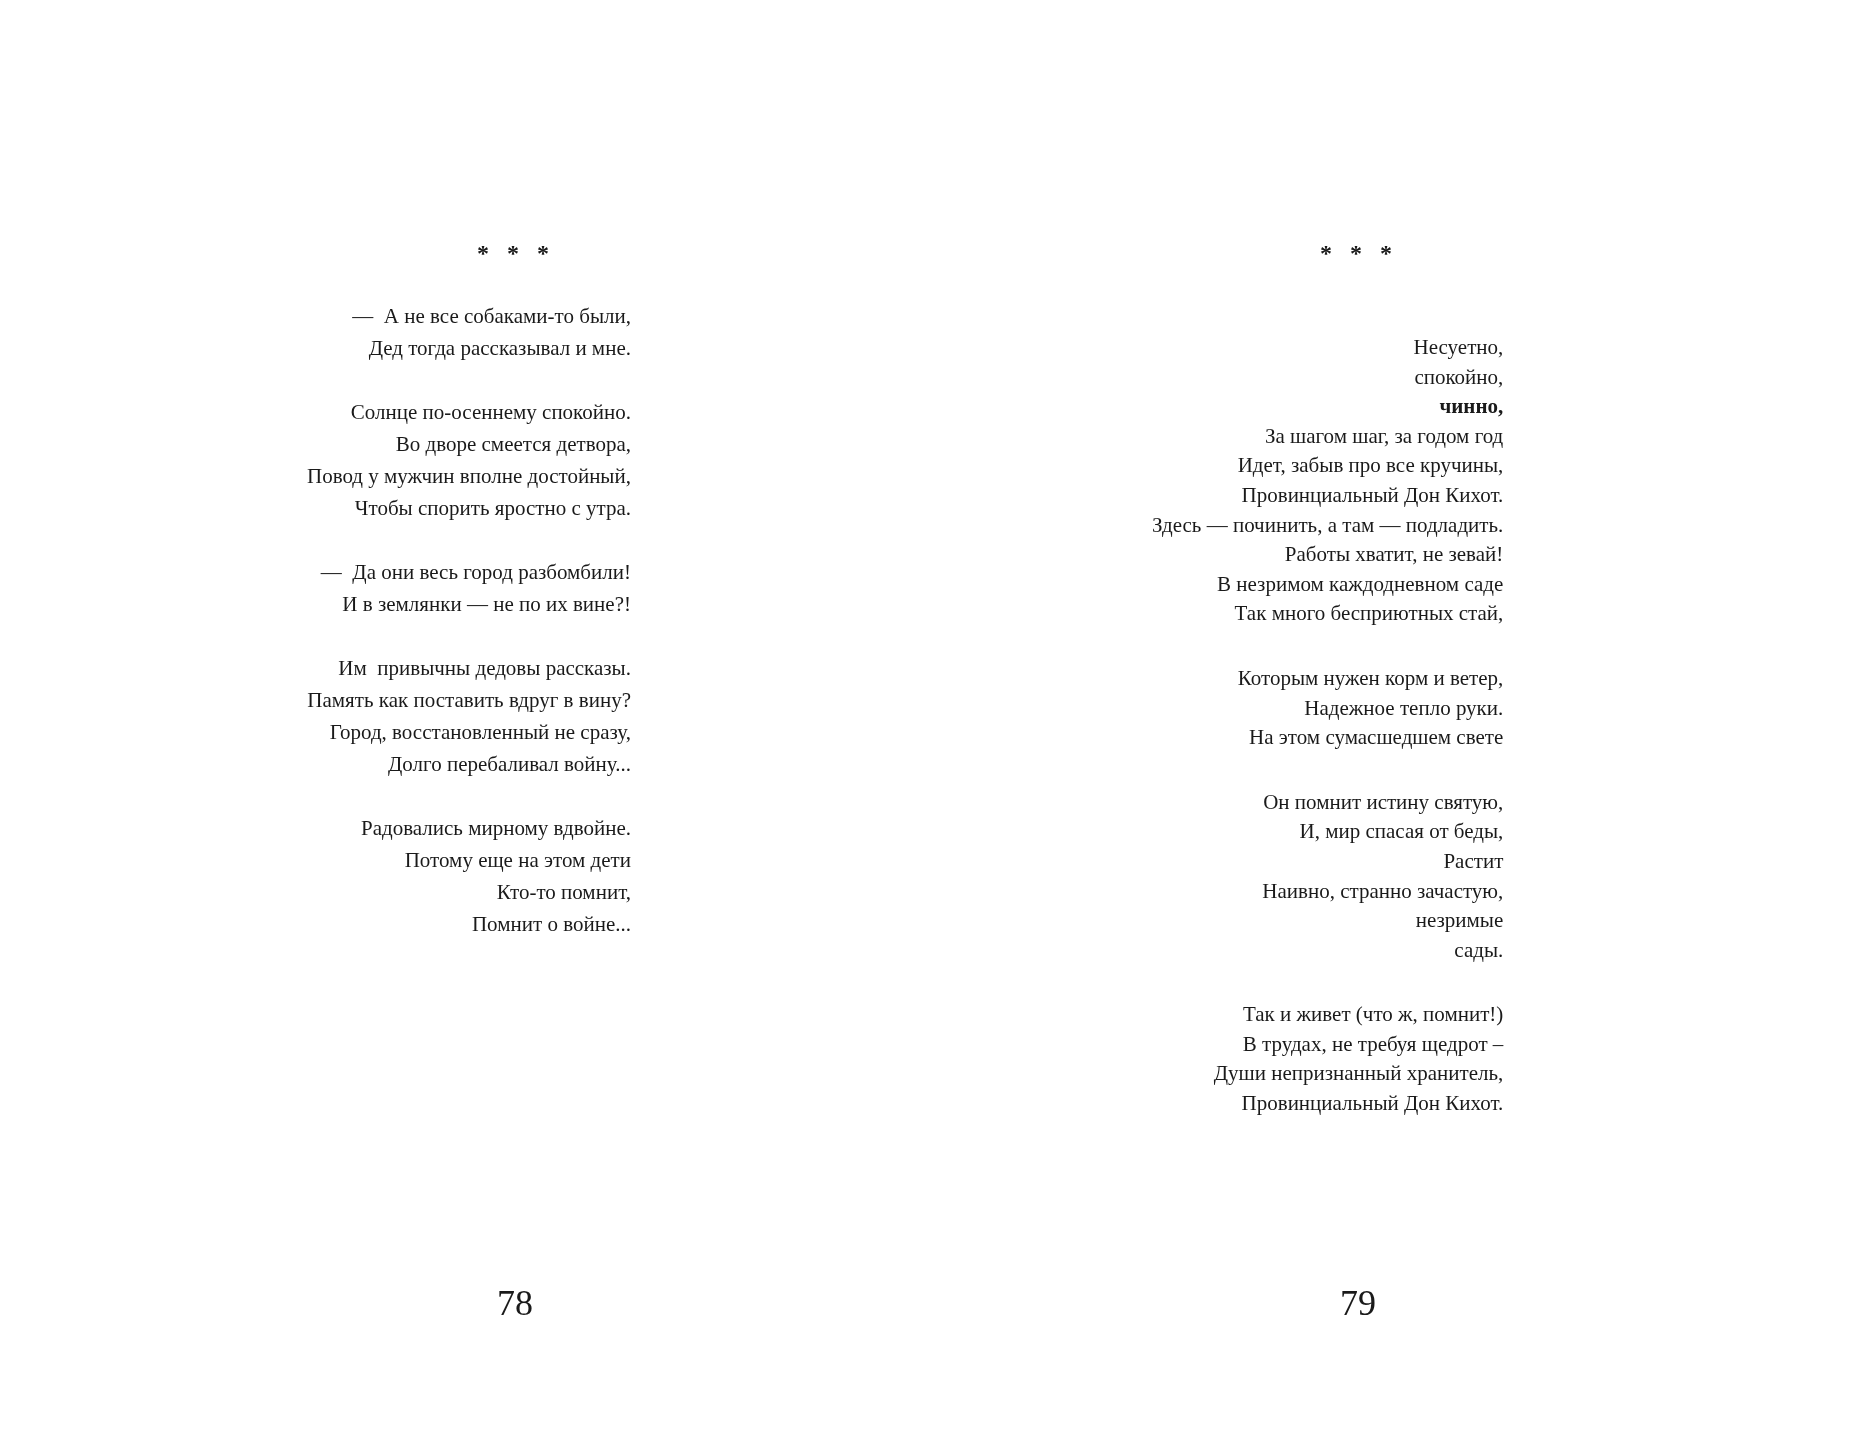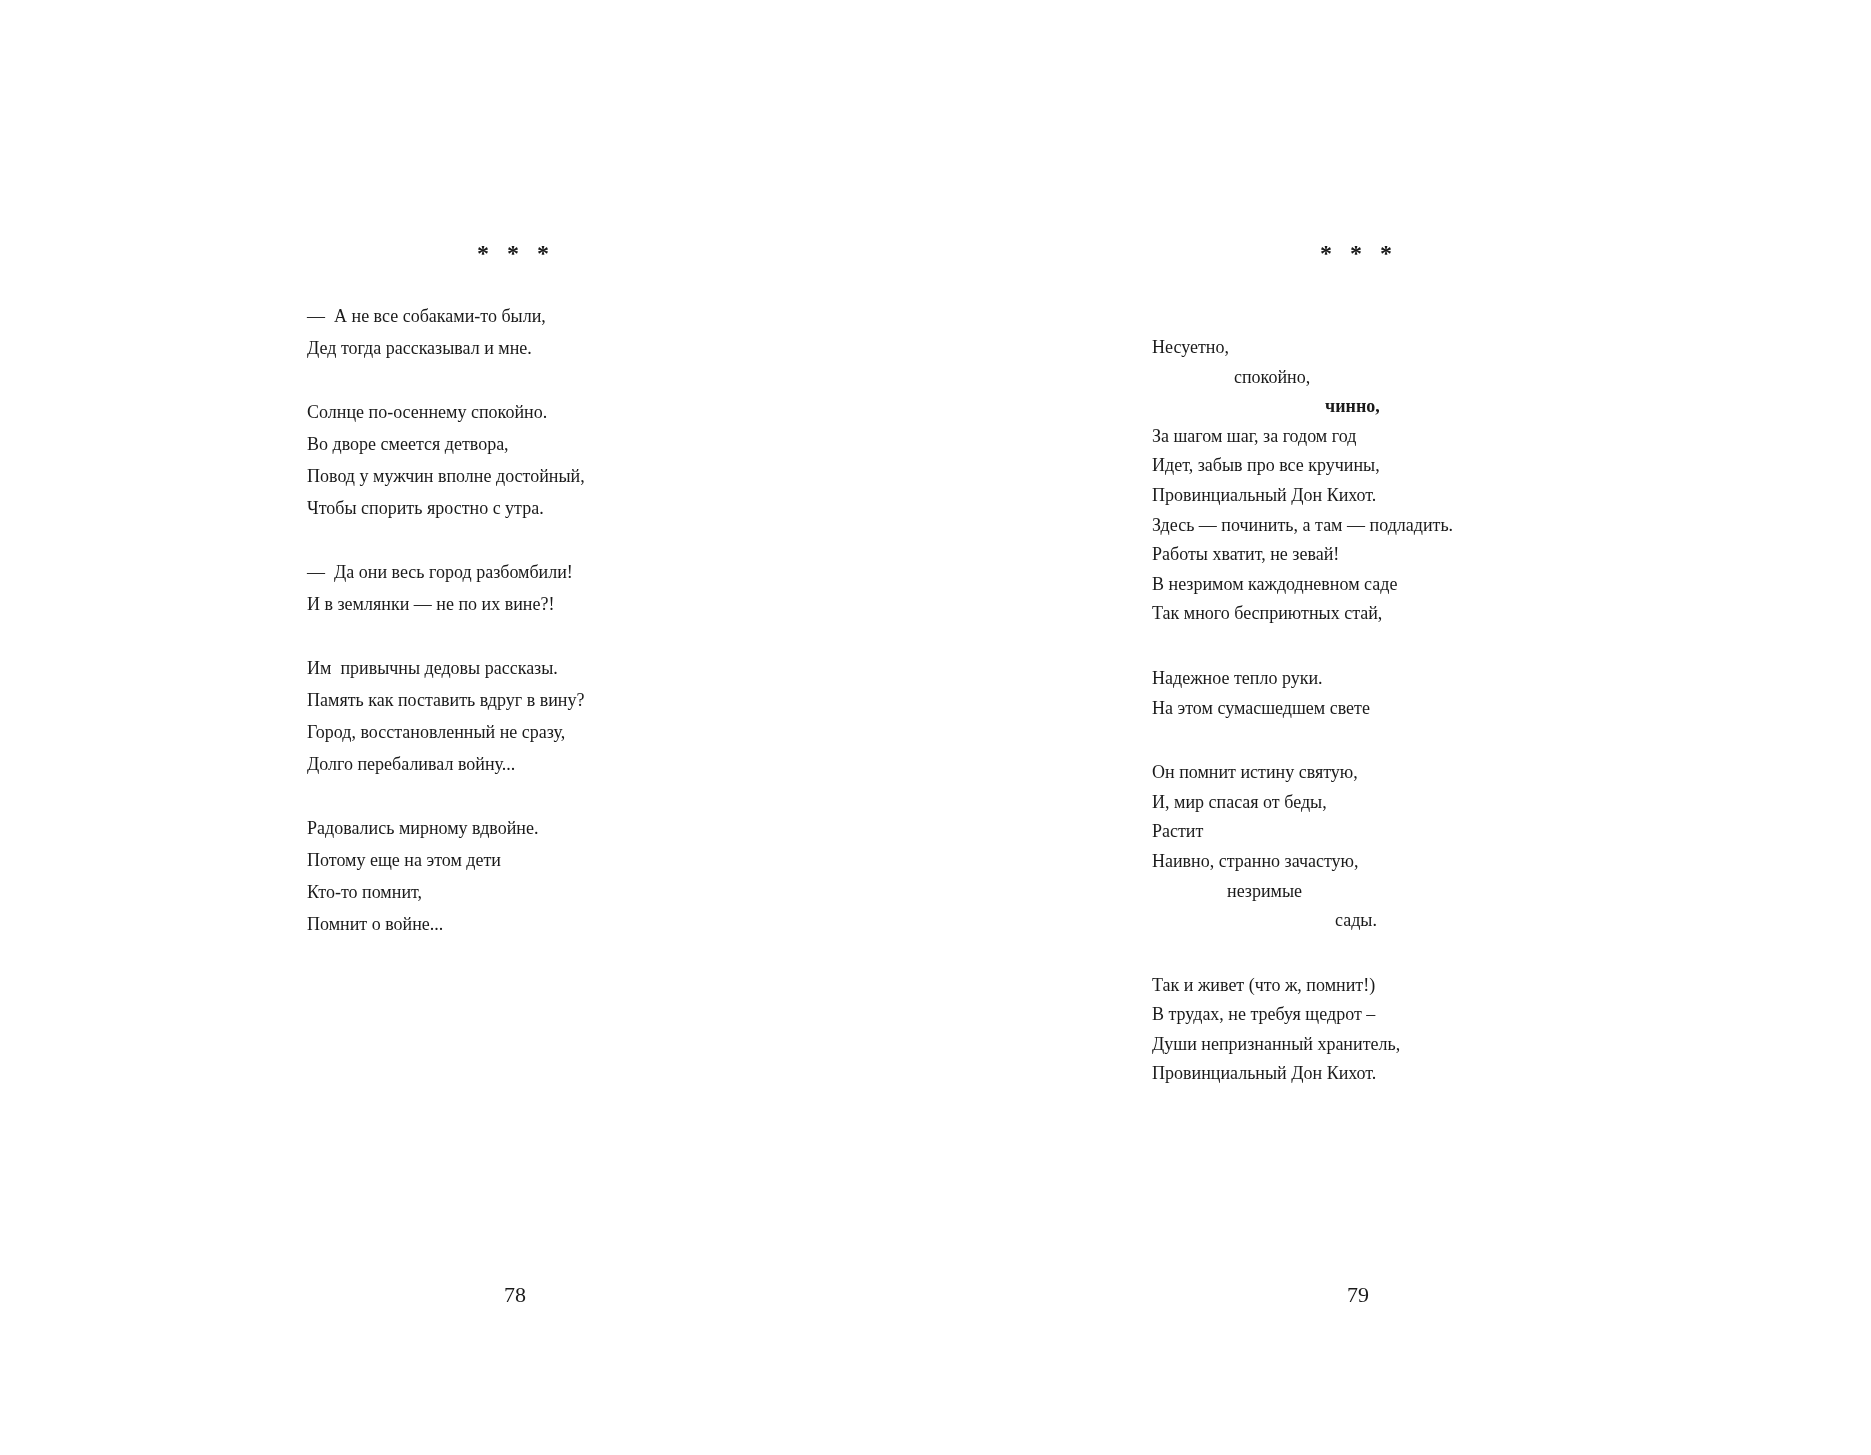--- a/index.html
+++ b/index.html
@@ -28,36 +28,37 @@
       font-size: 24px;
       font-weight: bold;
       letter-spacing: 6px;
       text-align: center;
       width: 120px;
     }
     .page-left .asterisks { left: 456px; }
     .page-right .asterisks { left: 364px; }
     .poem {
       position: absolute;
-      font-size: 18px;
+      font-size: 21px;
       line-height: 32px;
+      text-align: right;
     }
     .page-left .poem { left: 307px; top: 300px; }
     .page-right .poem { left: 217px; top: 298px; line-height: 29.6px; }
     .stanza { margin: 0 0 32px 0; }
     .page-right .stanza { margin-bottom: 29.6px; margin-top: 35px; }
     .line { white-space: pre; display: block; }
     .indent-1 { padding-left: 82px; }
     .indent-2 { padding-left: 173px; font-weight: bold; }
     .indent-3 { padding-left: 75px; }
     .indent-4 { padding-left: 183px; }
     .page-number {
       position: absolute;
       top: 1282px;
-      font-size: 22px;
+      font-size: 36px;
       width: 100px;
       text-align: center;
     }
     .page-left .page-number { left: 465px; }
     .page-right .page-number { left: 373px; }
   </style>
 </head>
 <body>
 
 <div class="page page-left">
@@ -102,20 +103,21 @@
       <span class="line indent-2">чинно,</span>
       <span class="line">За шагом шаг, за годом год</span>
       <span class="line">Идет, забыв про все кручины,</span>
       <span class="line">Провинциальный Дон Кихот.</span>
       <span class="line">Здесь — починить, а там — подладить.</span>
       <span class="line">Работы хватит, не зевай!</span>
       <span class="line">В незримом каждодневном саде</span>
       <span class="line">Так много бесприютных стай,</span>
     </div>
     <div class="stanza">
+      <span class="line">Которым нужен корм и ветер,</span>
       <span class="line">Надежное тепло руки.</span>
       <span class="line">На этом сумасшедшем свете</span>
     </div>
     <div class="stanza">
       <span class="line">Он помнит истину святую,</span>
       <span class="line">И, мир спасая от беды,</span>
       <span class="line">Растит</span>
       <span class="line">Наивно, странно зачастую,</span>
       <span class="line indent-3">незримые</span>
       <span class="line indent-4">сады.</span>

